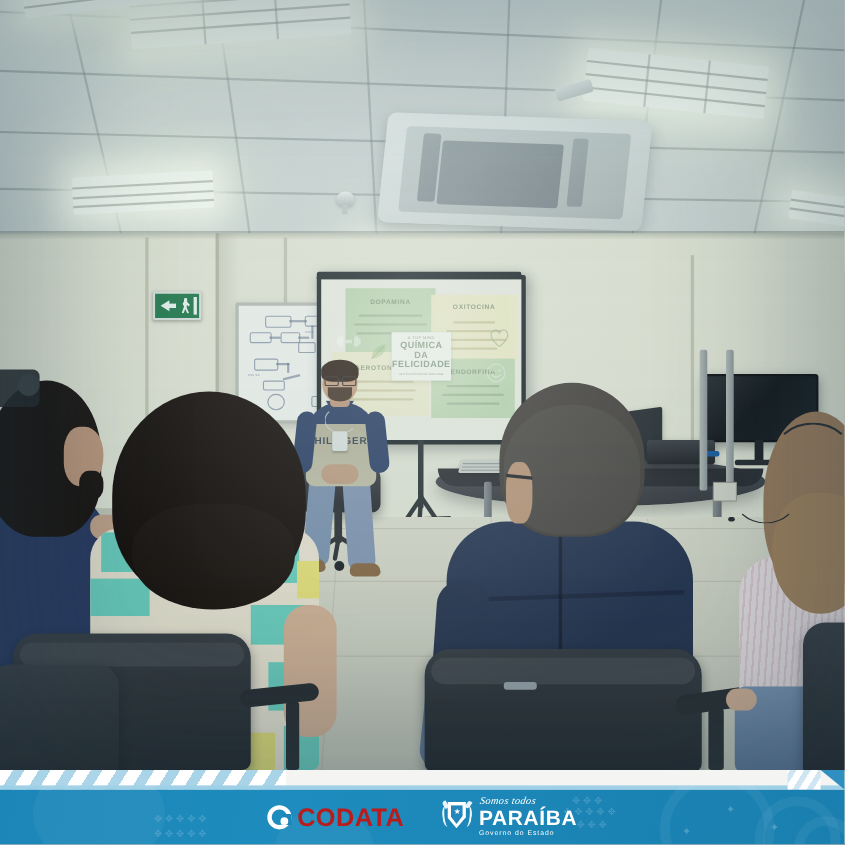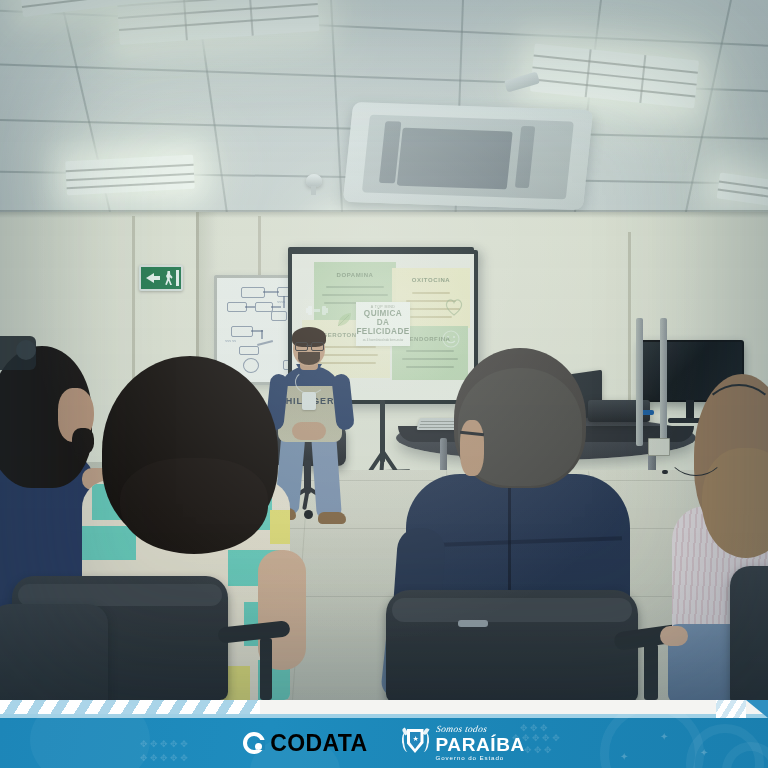--- a/index.html
+++ b/index.html
@@ -151,21 +151,21 @@
   .f-spark{position:absolute;color:rgba(255,255,255,.22);font-size:10px;line-height:10px;}
   .f-ghost{position:absolute;border-radius:50%;background:rgba(255,255,255,.045);}
 
   .f-center{position:absolute;left:0;top:18px;width:768px;height:50px;
      display:flex;align-items:center;justify-content:center;gap:34px;}
   .codata{display:flex;align-items:center;gap:5px;}
   .cod-mark{position:relative;width:22px;height:22px;border-radius:50%;
      border:4px solid #fff;box-sizing:border-box;}
   .cod-mark:before{content:"";position:absolute;right:-4px;top:4px;width:8px;height:10px;background:#1d86b8;}
   .cod-mark:after{content:"";position:absolute;right:-1px;top:7px;width:7px;height:7px;border-radius:50%;background:#fff;}
-  .cod-word{color:#000000;font-size:23px;font-weight:bold;letter-spacing:.4px;
+  .cod-word{color:#b91c1c;font-size:23px;font-weight:bold;letter-spacing:.4px;
      font-family:"Liberation Sans",sans-serif;}
   .pb{display:flex;align-items:center;gap:7px;}
   .pb-crest{position:relative;width:27px;height:32px;}
   .crest-shield{position:absolute;left:5px;top:2px;width:17px;height:24px;background:#fff;
      clip-path:polygon(0 0,100% 0,100% 58%,50% 100%,0 58%);}
   .crest-in{position:absolute;left:8px;top:5px;width:11px;height:17px;background:#2487bb;
      clip-path:polygon(0 0,100% 0,100% 58%,50% 100%,0 58%);}
   .crest-star{position:absolute;left:11px;top:8px;color:#fff;font-size:7px;line-height:7px;}
   .crest-l{position:absolute;left:0;top:5px;width:7px;height:20px;border-left:2px solid #fff;
      border-radius:60% 0 0 60%;transform:rotate(-6deg);opacity:.92;}

